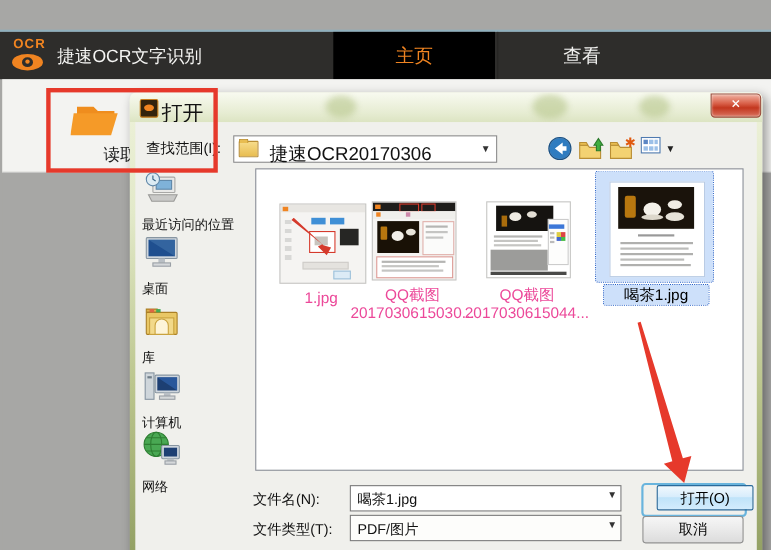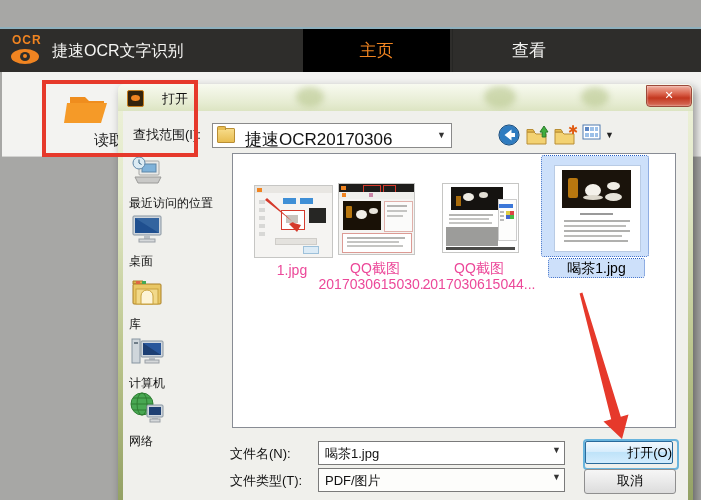--- a/index.html
+++ b/index.html
@@ -24,21 +24,21 @@
   #content-bg{position:absolute;left:2px;top:130px;width:699px;height:370px;background:#a7a7a5;}
   
   #dialog{position:absolute;left:118px;top:57px;width:575px;height:441px;border-radius:6px 6px 4px 4px;
     background:linear-gradient(180deg,#eef2da 0%,#e2e9c9 25%,#bcc68e 60%,#8d9b5e 100%);
     box-shadow:3px 4px 10px rgba(0,0,0,.4);z-index:10;}
   #dlg-titlebar{position:absolute;left:0;top:0;width:575px;height:27px;border-radius:6px 6px 0 0;
     background:linear-gradient(180deg,#f8faf0,#e6ecd2 70%,#dce4c2);overflow:hidden;}
   .ghost{position:absolute;border-radius:50%;background:#b3c386;filter:blur(3px);opacity:.55;}
   #dlg-icon{position:absolute;left:9px;top:6px;width:15px;height:15px;background:#33230d;border:1px solid #c77f1f;border-radius:2px;}
   #dlg-icon i{position:absolute;left:3px;top:4px;width:9px;height:6px;background:#f08421;border-radius:50%;}
-  #dlg-title{position:absolute;left:44px;top:6px;font-size:13px;color:#111;}
+  #dlg-title{position:absolute;left:29px;top:6px;font-size:19px;color:#111;}
   #dlg-close{position:absolute;left:528px;top:1px;width:44px;height:20px;border:1px solid #9c4a3a;border-radius:0 4px 4px 4px;
     background:linear-gradient(180deg,#f0b0a0 0%,#d9614a 40%,#c3371f 60%,#d8705c 100%);
     color:#fff;font-size:11px;font-weight:bold;text-align:center;line-height:19px;cursor:pointer;
     box-shadow:inset 0 0 2px rgba(255,255,255,.8);}
   #dlg-body{position:absolute;left:5px;top:27px;width:565px;height:408px;background:#f0f0ec;}
   
   #addr-label{position:absolute;left:10px;top:15px;font-size:13px;color:#111;}
   #addr-combo{position:absolute;left:89px;top:12px;width:238px;height:23px;background:#fff;border:1px solid #8a8a8a;cursor:pointer;}
   #addr-combo .ftxt{position:absolute;left:32px;top:4px;font-size:17px;color:#111;white-space:nowrap;}
   #addr-combo .arrow{position:absolute;right:2px;top:3px;width:15px;height:15px;font-size:9px;color:#333;text-align:center;line-height:16px;}
@@ -55,23 +55,23 @@
   .flabel{position:absolute;font-size:14px;color:#ec4899;text-align:center;white-space:nowrap;}
   #sel-iconbox{position:absolute;left:309px;top:2px;width:106px;height:100px;background:#cde0fa;outline:1px dotted #215dc6;border-radius:2px;}
   #sel-labelbox{position:absolute;left:316px;top:105px;width:95px;height:18px;background:#cde0fa;outline:1px dotted #215dc6;border-radius:2px;
     font-size:14px;text-align:center;line-height:18px;white-space:nowrap;}
   
   .brow-label{position:absolute;left:107px;font-size:13px;color:#111;}
   .bcombo{position:absolute;left:195px;width:245px;height:22px;background:#fff;border:1px solid #7a7a7a;cursor:pointer;}
   .bcombo .val{position:absolute;left:6px;top:3px;font-size:13px;color:#111;white-space:nowrap;}
   .bcombo .arrow{position:absolute;right:3px;top:3px;font-size:9px;color:#333;}
   #open-btn{position:absolute;left:460px;top:328px;width:92px;height:27px;border:2px solid #69b4dd;border-radius:4px;cursor:pointer;}
-  #open-btn .inner{position:absolute;left:0;top:0;width:86px;height:21px;border:1px solid #2a6a9b;border-radius:2px;
+  #open-btn .inner{position:absolute;left:12px;top:0;width:86px;height:21px;border:1px solid #2a6a9b;border-radius:2px;
     background:linear-gradient(180deg,#f1f8fd,#d8edfc 45%,#bfe3f9 50%,#d3ecfd);
-    font-size:13px;color:#000;text-align:right;line-height:21px;}
+    font-size:13px;color:#000;text-align:center;line-height:21px;}
   #cancel-btn{position:absolute;left:461px;top:358px;width:90px;height:23px;border:1px solid #8f8f8f;border-radius:3px;
     background:linear-gradient(180deg,#f6f6f6,#ebebeb 45%,#dcdcdc);font-size:13px;color:#000;
     text-align:center;line-height:22px;cursor:pointer;}
   
   #anno-box{position:absolute;left:42px;top:53px;width:148px;height:69px;border:4px solid #e6392b;z-index:55;}
   #anno-arrow{position:absolute;left:0;top:0;width:701px;height:500px;z-index:60;pointer-events:none;}
 </style>
 </head>
 <body>
 

